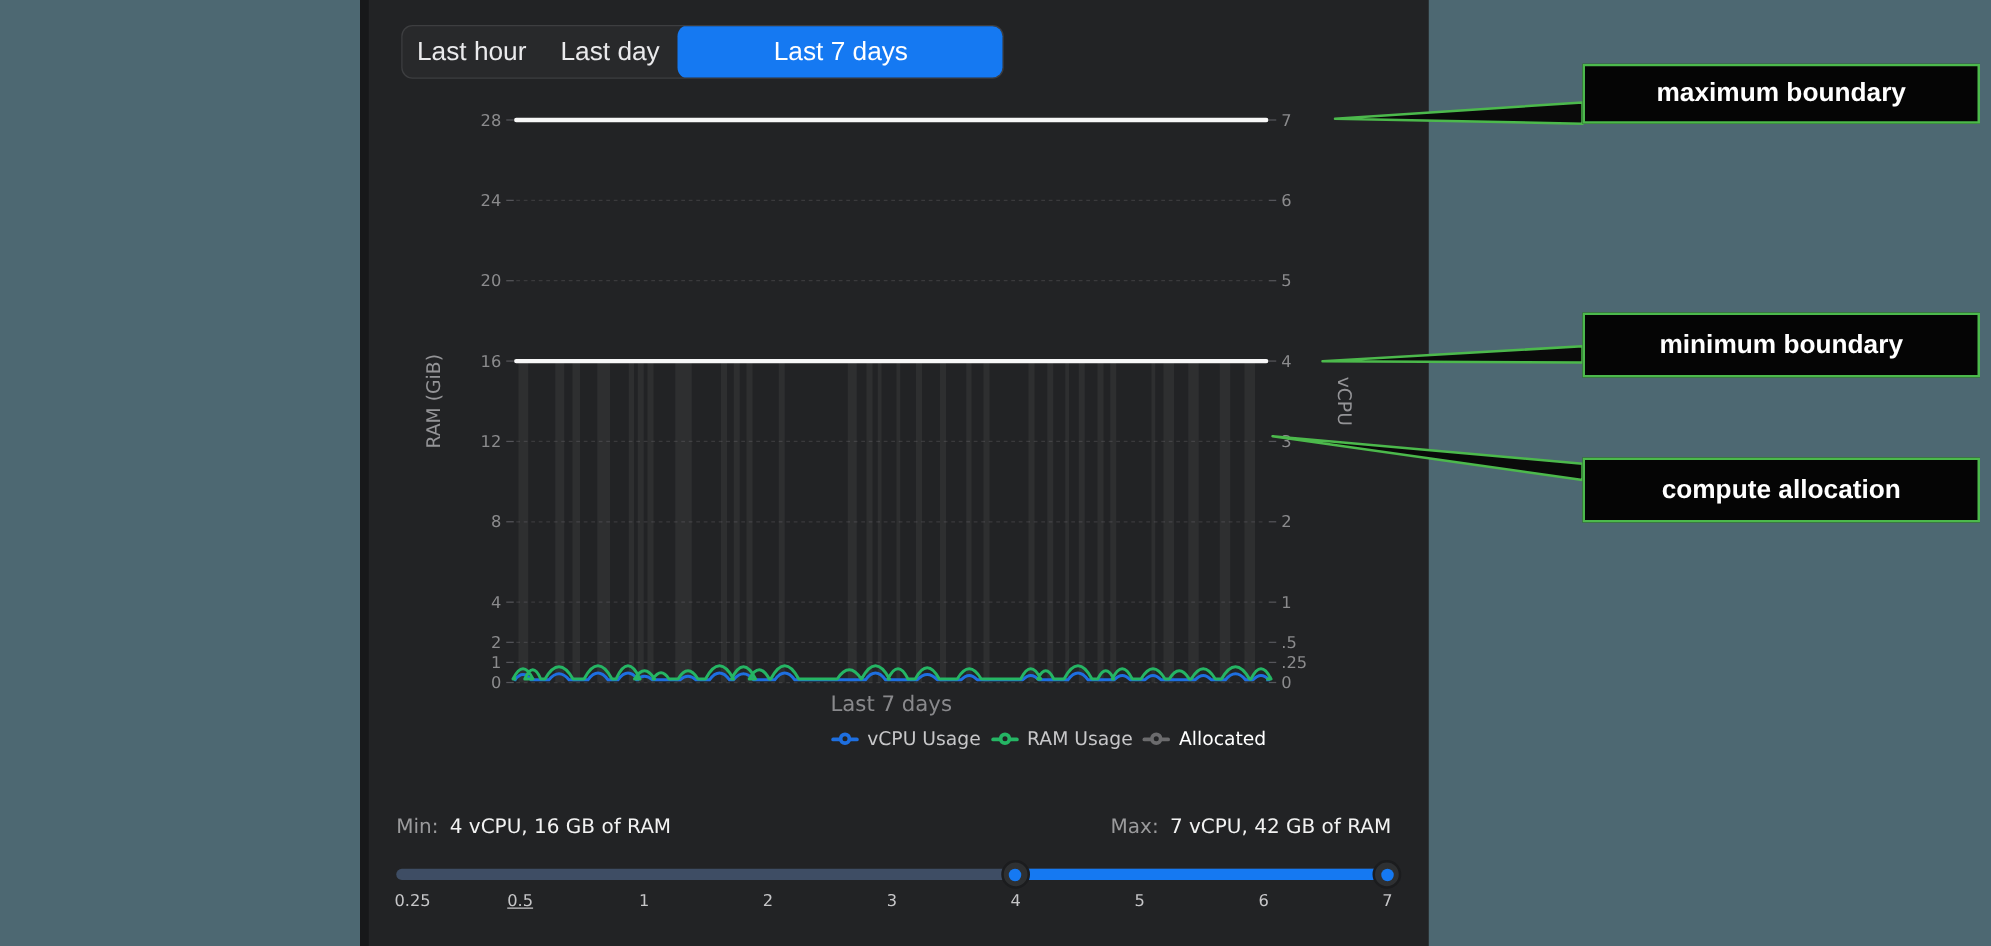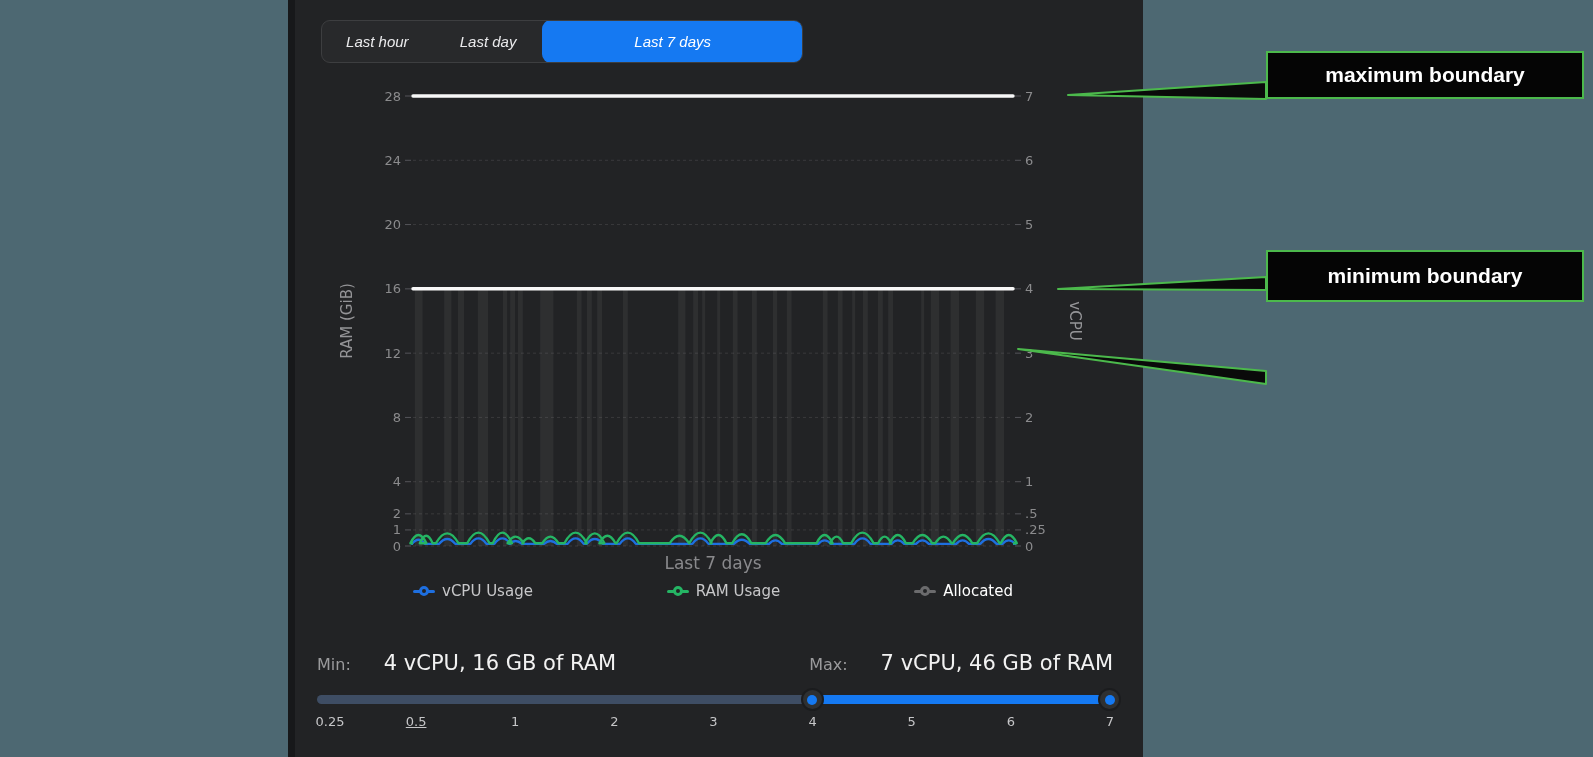--- a/index.html
+++ b/index.html
@@ -5,41 +5,41 @@
   html,body{margin:0;padding:0;background:#4d6872;}
   .stage{position:relative;width:1593px;height:757px;overflow:hidden;
          font-family:"DejaVu Sans","Liberation Sans",sans-serif;background:#4d6872;}
   .panel{position:absolute;left:288px;top:0;width:855px;height:757px;background:#222325;}
   .panel-edge{position:absolute;left:288px;top:0;width:7px;height:757px;background:#17181a;}
 
   
   .tabs{position:absolute;left:321px;top:20px;width:482px;height:43px;display:flex;
         background:#28292b;border:1px solid #3d3e40;border-radius:9px;box-sizing:border-box;overflow:hidden;}
   .tab{flex:1;display:flex;align-items:center;justify-content:center;cursor:pointer;
-       color:#eaeaec;font-size:15px;background:transparent;border:none;border-radius:9px;font-style:italic;}
+       color:#eaeaec;font-size:21px;background:transparent;border:none;border-radius:9px;}
   .tab.active{background:#1579f2;color:#ffffff;margin:-1px;flex-basis:calc(33.3% + 2px);}
 
   
   .overlay{position:absolute;left:0;top:0;width:1593px;height:757px;pointer-events:none;}
 
   
-  .legend{position:absolute;left:413px;top:582px;width:600px;display:flex;justify-content:space-between;gap:34px;}
+  .legend{position:absolute;left:413px;top:582px;width:600px;display:flex;justify-content:flex-end;gap:8px;}
   .legend-item{display:flex;align-items:center;gap:7px;cursor:pointer;}
   .legend-swatch{position:relative;width:22px;height:10px;}
   .legend-line{position:absolute;left:0;top:3.5px;width:22px;height:3px;border-radius:2px;}
   .legend-ring{position:absolute;left:6px;top:0;width:10px;height:10px;border-radius:50%;
                box-sizing:border-box;border:3px solid #888;background:#222325;}
   .legend-label{font-size:15px;color:#c7c7c9;}
   .legend-item.dim .legend-label{color:#ffffff;}
 
   
   .minmax{position:absolute;left:317px;top:651px;width:796px;display:flex;justify-content:space-between;}
   .mm-group{display:flex;align-items:baseline;gap:9px;}
   .mm-label{color:#9a9a9c;font-size:16px;}
-  .mm-value{color:#f2f2f2;font-size:21px;margin-left:24px;}
+  .mm-value{color:#f2f2f2;font-size:16px;}
 
   
   .slider{position:absolute;left:317px;top:688px;width:793px;height:24px;}
   .slider-track{position:absolute;left:0;top:7px;width:100%;height:9px;border-radius:5px;
                 background:#3e4d64;cursor:pointer;}
   .slider-fill{position:absolute;top:7px;height:9px;background:#1579f2;cursor:pointer;}
   .slider-handle{position:absolute;top:0;width:23px;height:23px;margin-left:-12px;border-radius:50%;
                  background:#2e3032;border:2px solid #1b1c1e;box-sizing:border-box;cursor:grab;
                  display:flex;align-items:center;justify-content:center;}
   .slider-handle .dot{width:10px;height:10px;border-radius:50%;background:#1579f2;}
@@ -184,21 +184,21 @@
     </div>
   </div>
 
   <div class="minmax">
     <div class="mm-group">
       <span class="mm-label">Min:</span>
       <span class="mm-value">4 vCPU, 16 GB of RAM</span>
     </div>
     <div class="mm-group">
       <span class="mm-label">Max:</span>
-      <span class="mm-value">7 vCPU, 46 GB of RAM</span>
+      <span class="mm-value">7 vCPU, 42 GB of RAM</span>
     </div>
   </div>
 
   <div class="slider">
     <div class="slider-track"></div>
     <div class="slider-fill" id="slider-fill" style="left: 495.625px; width: 297.375px;"></div>
     <div class="slider-handle" id="handle-min" style="left: 495.625px;">
         <span class="dot"></span>
       </div>
     <div class="slider-handle" id="handle-max" style="left: 793px;">
@@ -216,14 +216,17 @@
       <div class="slider-tick" style="left: 693.875px;">6</div>
       <div class="slider-tick" style="left: 793px;">7</div>
     </div>
 
   <div class="anno anno-1">
     <span>maximum boundary</span>
   </div>
   <div class="anno anno-2">
     <span>minimum boundary</span>
   </div>
+  <div class="anno anno-3">
+    <span>compute allocation</span>
+  </div>
 
 </div>
 
 </body></html>

